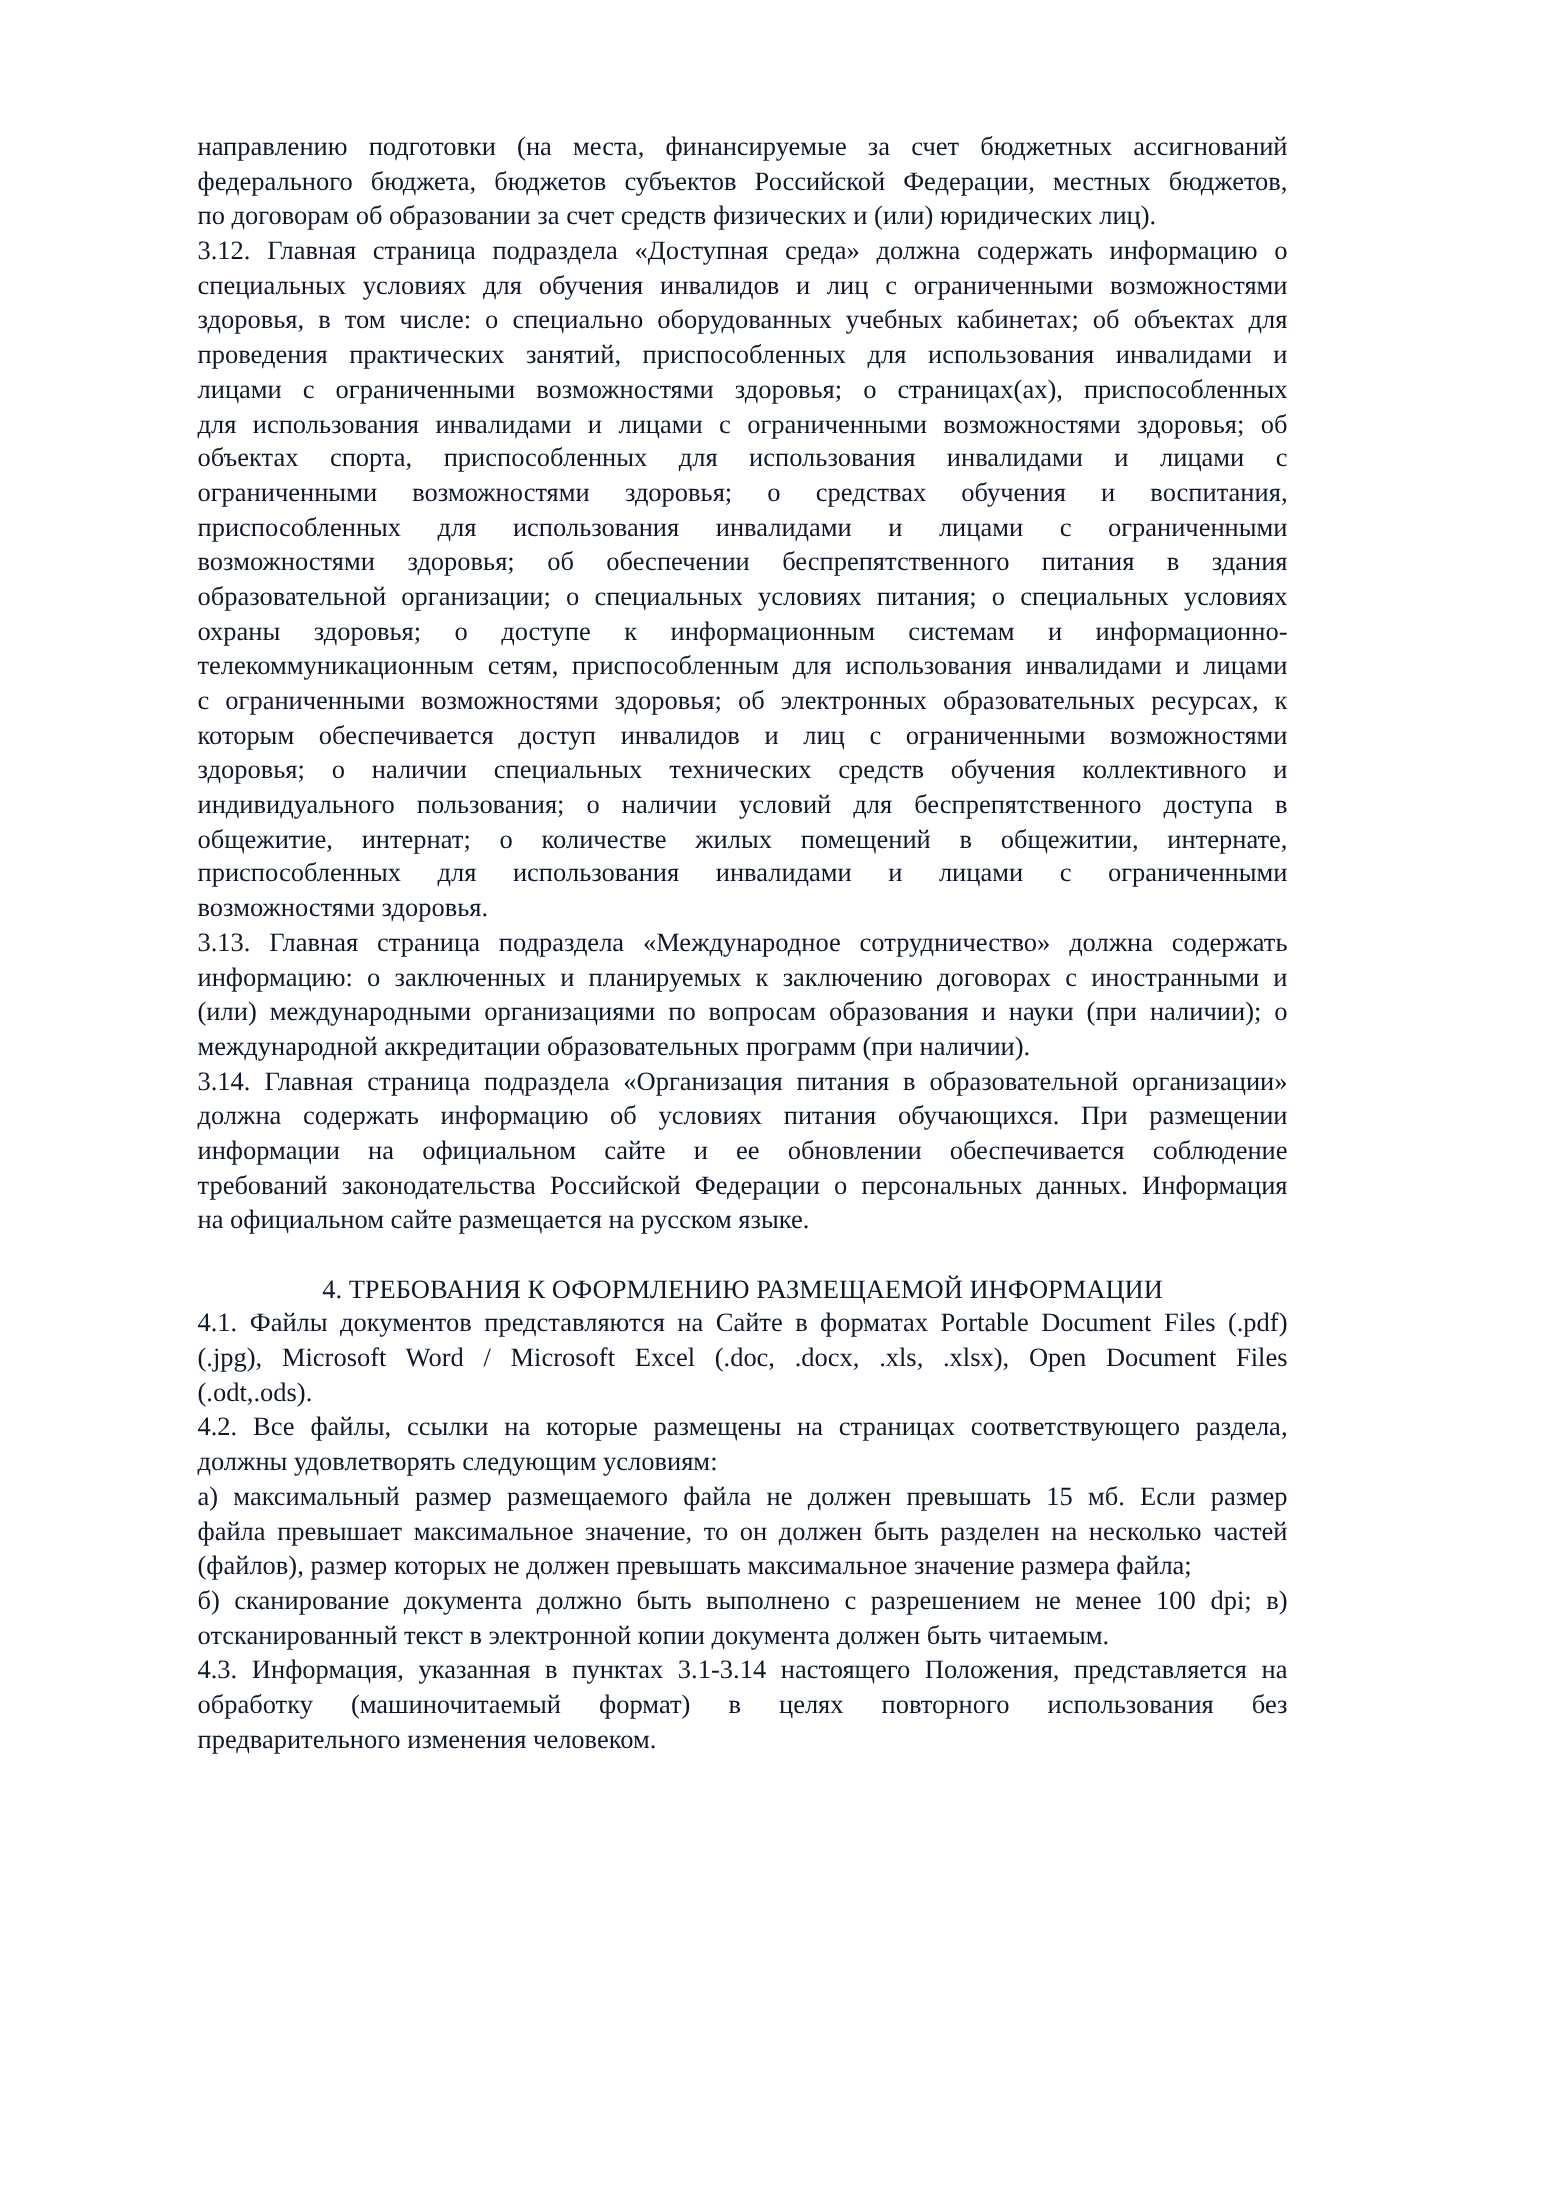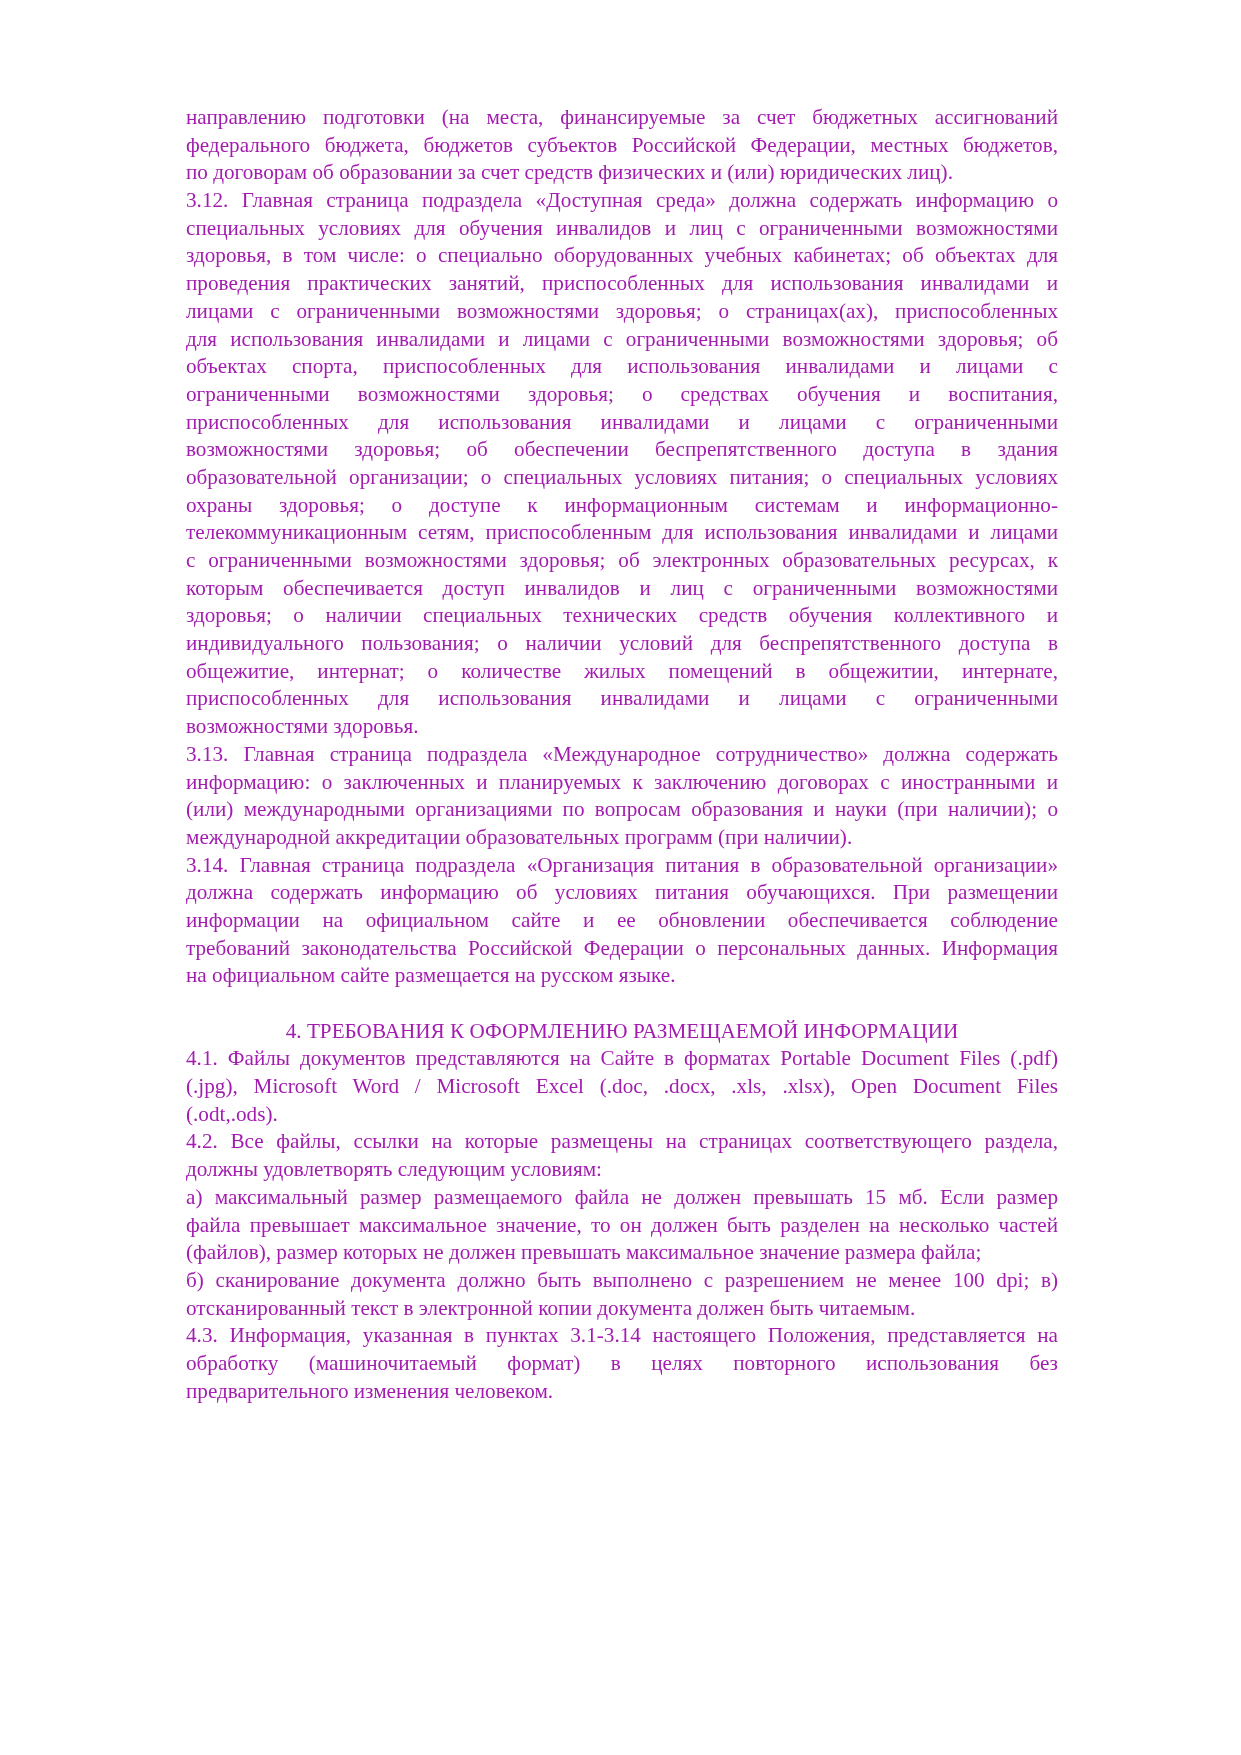--- a/index.html
+++ b/index.html
@@ -1,20 +1,20 @@
 <!DOCTYPE html>
 <html><head>
 <meta charset="utf-8">
 <style>
   html, body { margin: 0; padding: 0; background: #ffffff; }
   body { width: 1241px; height: 1755px; position: relative; overflow: hidden; }
   .page {
     position: absolute; left: 158px; top: 104px; width: 872px;
     font-family: "Liberation Serif", "DejaVu Serif", serif;
-    font-size: 21.2px; color: #a21caf; margin-left: 28px;
+    font-size: 21.2px; color: #0f172a;
   }
   .line {
     height: 27.7px; line-height: 27.7px; white-space: nowrap;
     text-align: justify; text-align-last: justify; overflow: visible;
   }
   .line.last { text-align-last: left; }
   .gap { height: 27.7px; }
   .heading { text-align: center; text-align-last: center; height: 27.7px; line-height: 27.7px; }
 </style>
 </head>
@@ -29,21 +29,21 @@
     <div class="para">
       <div class="line" style="white-space: normal;">3.12. Главная страница подраздела «Доступная среда» должна содержать информацию о</div>
       <div class="line" style="white-space: normal;">специальных условиях для обучения инвалидов и лиц с ограниченными возможностями</div>
       <div class="line" style="white-space: normal;">здоровья, в том числе: о специально оборудованных учебных кабинетах; об объектах для</div>
       <div class="line" style="white-space: normal;">проведения практических занятий, приспособленных для использования инвалидами и</div>
       <div class="line" style="white-space: normal;">лицами с ограниченными возможностями здоровья; о страницах(ах), приспособленных</div>
       <div class="line" style="white-space: normal;">для использования инвалидами и лицами с ограниченными возможностями здоровья; об</div>
       <div class="line" style="white-space: normal;">объектах спорта, приспособленных для использования инвалидами и лицами с</div>
       <div class="line" style="white-space: normal;">ограниченными возможностями здоровья; о средствах обучения и воспитания,</div>
       <div class="line" style="white-space: normal;">приспособленных для использования инвалидами и лицами с ограниченными</div>
-      <div class="line" style="white-space: normal;">возможностями здоровья; об обеспечении беспрепятственного доступа в здания</div>
+      <div class="line" style="white-space: normal;">возможностями здоровья; об обеспечении беспрепятственного питания в здания</div>
       <div class="line" style="white-space: normal;">образовательной организации; о специальных условиях питания; о специальных условиях</div>
       <div class="line" style="white-space: normal;">охраны здоровья; о доступе к информационным системам и информационно-</div>
       <div class="line" style="white-space: normal;">телекоммуникационным сетям, приспособленным для использования инвалидами и лицами</div>
       <div class="line" style="white-space: normal;">с ограниченными возможностями здоровья; об электронных образовательных ресурсах, к</div>
       <div class="line" style="white-space: normal;">которым обеспечивается доступ инвалидов и лиц с ограниченными возможностями</div>
       <div class="line" style="white-space: normal;">здоровья; о наличии специальных технических средств обучения коллективного и</div>
       <div class="line" style="white-space: normal;">индивидуального пользования; о наличии условий для беспрепятственного доступа в</div>
       <div class="line" style="white-space: normal;">общежитие, интернат; о количестве жилых помещений в общежитии, интернате,</div>
       <div class="line" style="white-space: normal;">приспособленных для использования инвалидами и лицами с ограниченными</div>
       <div class="line last">возможностями здоровья.</div>

